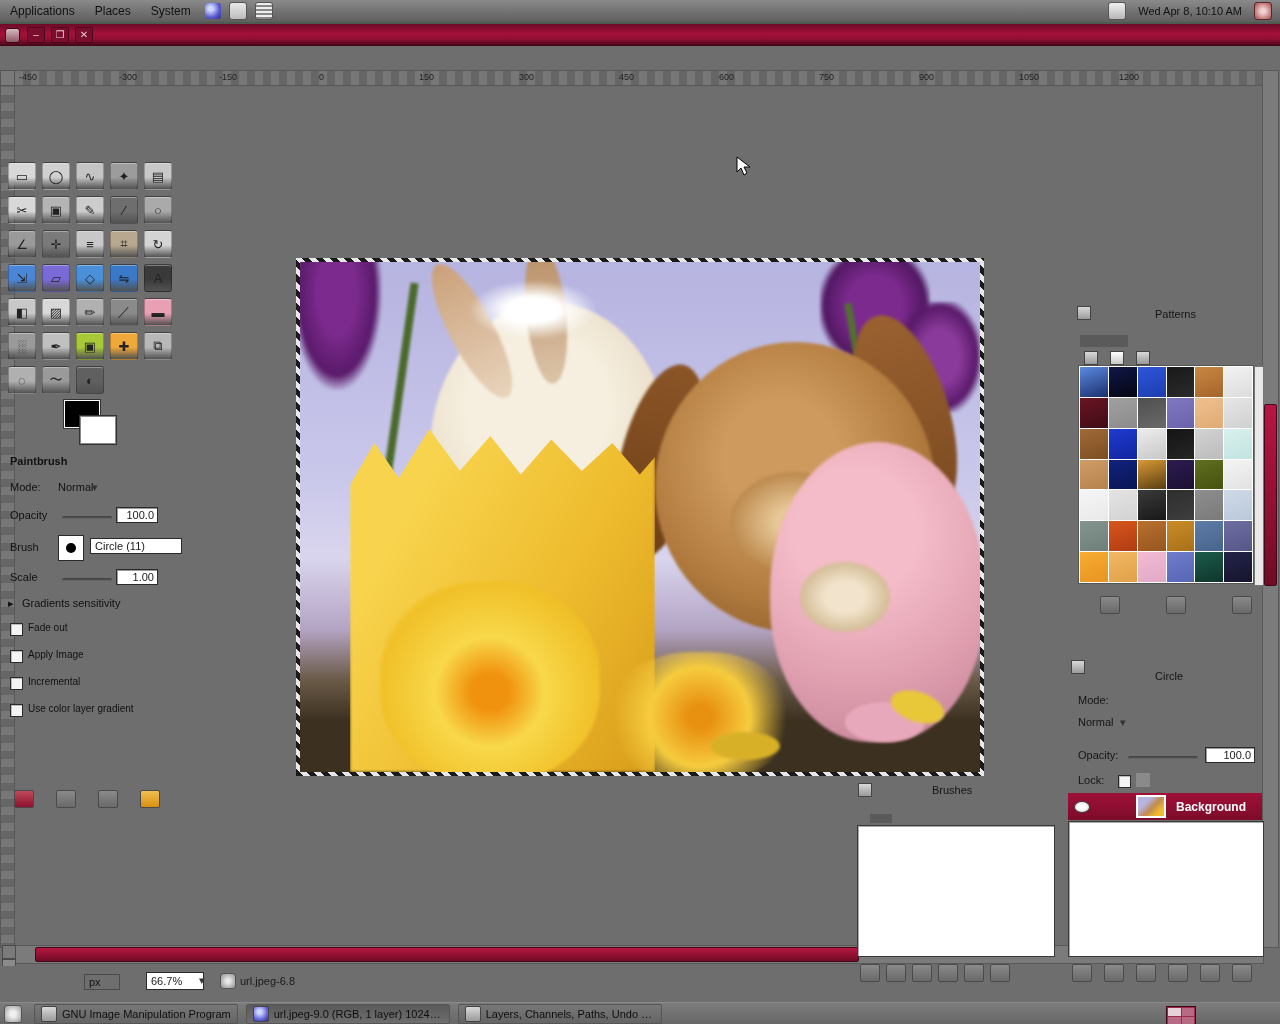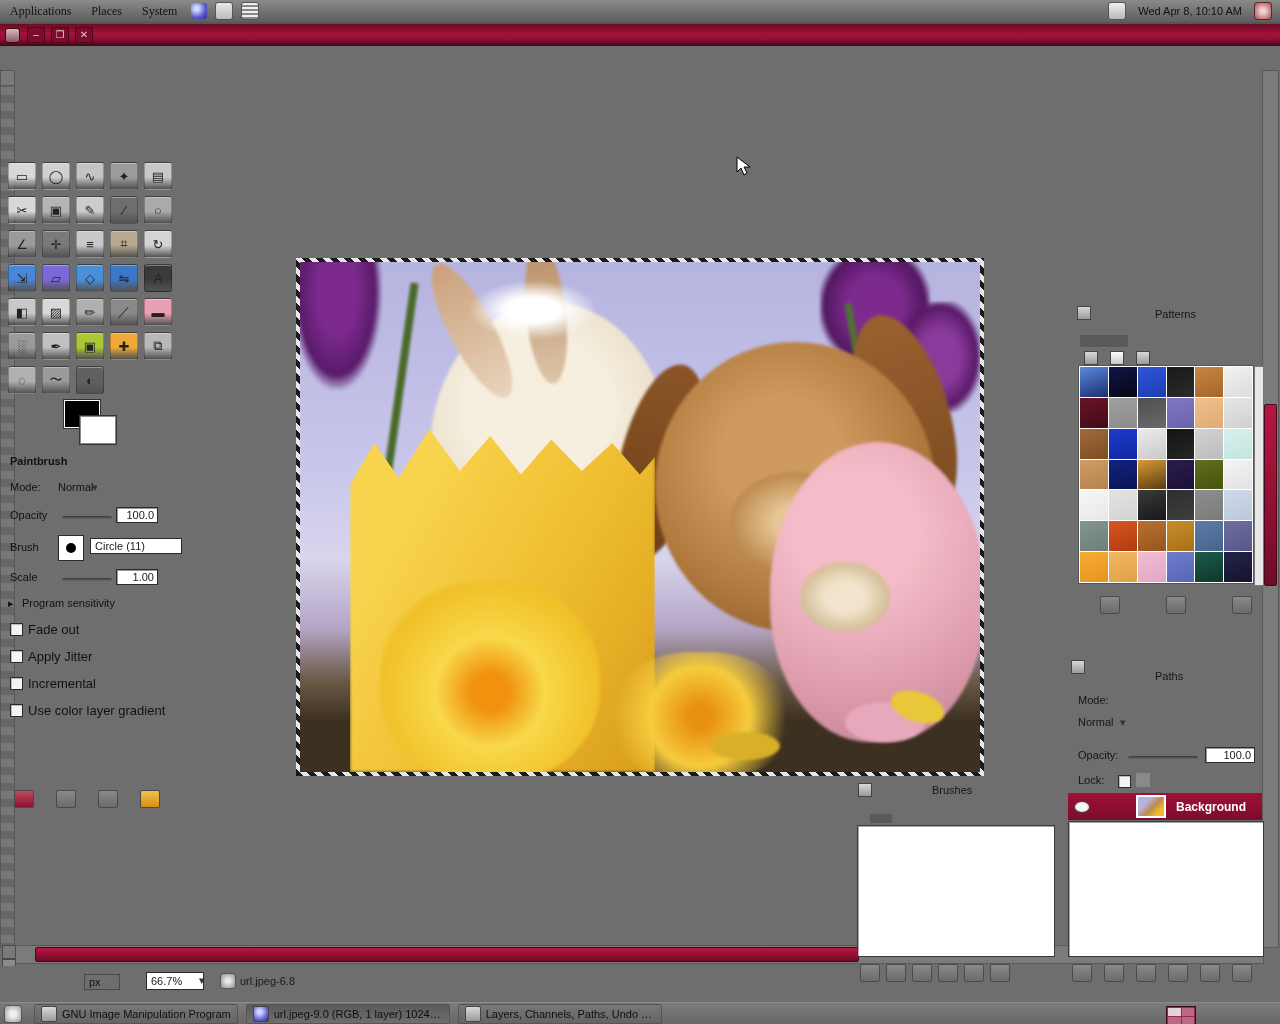--- a/index.html
+++ b/index.html
@@ -2,21 +2,21 @@
 <html><head>
 <meta charset="utf-8">
 <style>
   html,body{margin:0;padding:0;background:#4a4a4a;}
   #screen{position:relative;width:1280px;height:1024px;background:#6e6e6e;overflow:hidden;
           font-family:"Liberation Sans",sans-serif;font-size:12px;color:#1a1a1a;}
   .abs{position:absolute;}
   
   #top-panel{left:0;top:0;width:1280px;height:22px;background:linear-gradient(#8a8a8a,#6f6f6f 60%,#5f5f5f);
              border-bottom:2px solid #4e5a52;display:flex;align-items:center;}
-  .panel-menu{padding:0 10px;font-size:12px;color:#111;height:100%;display:flex;align-items:center;font-family:Liberation Serif, serif;}
+  .panel-menu{padding:0 10px;font-size:12px;color:#111;height:100%;display:flex;align-items:center;}
   .panel-ico{width:16px;height:16px;margin:0 4px;border-radius:3px;display:inline-block;}
   #panel-right{position:absolute;right:4px;top:0;height:22px;display:flex;align-items:center;color:#111;}
   
   #titlebar{left:0;top:24px;width:1280px;height:22px;
             background:linear-gradient(#6b0b28,#a61039 45%,#8e0f33 70%,#3f0617);
             color:#fff;display:flex;align-items:center;}
   #title-text{flex:1;text-align:center;font-weight:bold;font-size:13px;text-shadow:0 1px 1px #000;}
   .tb-btn{width:16px;height:14px;margin:0 3px;background:#7a0e2c;border:1px solid #4a081c;
           color:#e8c8d0;font-size:10px;line-height:13px;text-align:center;border-radius:2px;}
   
@@ -37,21 +37,21 @@
   #fgbg{left:58px;top:398px;width:60px;height:48px;}
   #fg-swatch{left:6px;top:2px;width:34px;height:26px;background:#000;border:1px solid #fff;outline:1px solid #333;}
   #bg-swatch{left:22px;top:18px;width:34px;height:26px;background:#fff;border:1px solid #888;outline:1px solid #333;}
   
   .opt-label{position:absolute;font-size:11px;color:#111;}
   .spin{position:absolute;background:#fff;border:1px solid #2a2a2a;box-shadow:inset 1px 1px 0 #999;
         font-size:11px;text-align:right;padding:1px 3px;}
   .slider-line{position:absolute;height:4px;background:linear-gradient(#3a3a3a,#777);border-radius:2px;}
   .combo{position:absolute;background:#fff;border:1px solid #2a2a2a;font-size:11px;padding:1px 4px;}
   .checkbox{position:absolute;width:11px;height:11px;background:#f4f4f4;border:1px solid #2a2a2a;box-shadow:inset 1px 1px 0 #bbb;}
-  .chk-label{position:absolute;font-size:13px;color:#111;}
+  .chk-label{position:absolute;font-size:10px;color:#111;}
   .mini-btn{position:absolute;width:18px;height:16px;background:linear-gradient(#8a8a8a,#6a6a6a);
             border:1px solid #4a4a4a;border-radius:2px;font-size:10px;color:#ddd;text-align:center;line-height:15px;}
   
   #canvas-frame{left:296px;top:258px;width:688px;height:518px;
      background:repeating-linear-gradient(45deg,#1a1a1a 0 5px,#e8e8e8 5px 10px);}
   #canvas{left:4px;top:4px;width:680px;height:510px;overflow:hidden;background:linear-gradient(#b6b4e0,#c9c7ea 42%,#d9d5ee 58%,#b4a4c4 72%,#6a5a48 82%,#3c3020 90%);}
   .art{position:absolute;filter:blur(1.5px);}
   
   .sb-trough{background:#7b7b7b;border:1px solid #595959;}
   .sb-thumb{position:absolute;background:linear-gradient(#b51642,#8e1031 60%,#6e0c26);border:1px solid #45081a;border-radius:2px;}
@@ -99,20 +99,34 @@
   </div>
 
   <div id="titlebar" class="abs">
     <span class="panel-ico" style="width:13px;height:13px;margin-left:5px;background:linear-gradient(#d8b8c0,#8a5a66);border:1px solid #3a0a14;"></span>
     <span class="tb-btn">–</span>
     <span class="tb-btn">❐</span>
     <span class="tb-btn">✕</span>
   </div>
 
 
+  <div id="ruler-h" class="abs ruler">
+      <span class="ruler-num" style="left: 4px;">-450</span>
+      <span class="ruler-num" style="left: 104px;">-300</span>
+      <span class="ruler-num" style="left: 204px;">-150</span>
+      <span class="ruler-num" style="left: 304px;">0</span>
+      <span class="ruler-num" style="left: 404px;">150</span>
+      <span class="ruler-num" style="left: 504px;">300</span>
+      <span class="ruler-num" style="left: 604px;">450</span>
+      <span class="ruler-num" style="left: 704px;">600</span>
+      <span class="ruler-num" style="left: 804px;">750</span>
+      <span class="ruler-num" style="left: 904px;">900</span>
+      <span class="ruler-num" style="left: 1004px;">1050</span>
+      <span class="ruler-num" style="left: 1104px;">1200</span>
+    </div>
   <div id="ruler-v" class="abs ruler"></div>
   <div class="abs" style="left:0;top:70px;width:13px;height:14px;background:#7a7a7a;border:1px solid #555;"></div>
 
   <div id="canvas-frame" class="abs">
     <div id="canvas" class="abs">
 
       <div class="art" style="left:-8px;top:-12px;width:90px;height:140px;background:radial-gradient(ellipse at 50% 30%,#7c2a8e 30%,#5a1a6a 60%,transparent 72%);"></div>
       <div class="art" style="left:96px;top:20px;width:8px;height:210px;background:#4a6a2a;transform:rotate(8deg);"></div>
       <div class="art" style="left:520px;top:-16px;width:110px;height:120px;background:radial-gradient(ellipse,#7c2a8e 35%,#521862 65%,transparent 75%);"></div>
       <div class="art" style="left:600px;top:40px;width:80px;height:110px;background:radial-gradient(ellipse,#8a3a9a 35%,#5a1a6a 65%,transparent 78%);"></div>
@@ -195,21 +209,21 @@
   <div class="abs" style="left:58px;top:535px;width:24px;height:24px;background:#fff;border:1px solid #2a2a2a;">
     <div class="abs" style="left:7px;top:7px;width:10px;height:10px;border-radius:50%;background:#000;"></div>
   </div>
   <div class="combo" style="left:90px;top:538px;width:82px;">Circle (11)</div>
 
   <span class="opt-label" style="left:10px;top:571px;">Scale</span>
   <div class="slider-line" style="left:62px;top:578px;width:50px;"></div>
   <div class="spin" style="left:116px;top:569px;width:34px;">1.00</div>
 
   <span class="opt-label" style="left:8px;top:597px;">▸</span>
-  <span class="opt-label" style="left:22px;top:597px;">Program sensitivity</span>
+  <span class="opt-label" style="left:22px;top:597px;">Gradients sensitivity</span>
 
   <div id="tool-checkboxes"></div>
   <div id="tool-options-footer"></div>
 
   <div class="abs sb-trough" style="left:1262px;top:70px;width:15px;height:876px;">
     <div class="sb-thumb" style="left:1px;top:333px;width:11px;height:180px;"></div>
   </div>
   <div class="abs sb-trough" style="left:14px;top:945px;width:1248px;height:17px;">
     <div class="sb-thumb" style="left:20px;top:1px;width:822px;height:13px;"></div>
   </div>
@@ -269,21 +283,21 @@
       <div class="pat-cell" style="background: linear-gradient(160deg, rgb(242, 184, 100), rgb(224, 160, 72));"></div>
       <div class="pat-cell" style="background: linear-gradient(160deg, rgb(242, 188, 212), rgb(224, 168, 196));"></div>
       <div class="pat-cell" style="background: linear-gradient(160deg, rgb(110, 126, 204), rgb(86, 102, 180));"></div>
       <div class="pat-cell" style="background: linear-gradient(160deg, rgb(28, 92, 74), rgb(14, 54, 42));"></div>
       <div class="pat-cell" style="background: linear-gradient(160deg, rgb(35, 35, 72), rgb(21, 21, 46));"></div>
     </div>
   <div class="abs" style="left:1254px;top:366px;width:8px;height:218px;background:#e8e8e8;border:1px solid #777;"></div>
   <div id="pattern-footer"></div>
 
   <div class="dock-tab-ico" style="left:1071px;top:660px;"></div>
-  <span class="dock-title" style="left:1155px;top:670px;">Paths</span>
+  <span class="dock-title" style="left:1155px;top:670px;">Circle</span>
   <span class="dock-title" style="left:1078px;top:694px;">Mode:</span>
   <span class="dock-title" style="left:1078px;top:716px;">Normal</span>
   <span class="dock-title" style="left:1120px;top:716px;color:#333;">▾</span>
   <span class="dock-title" style="left:1078px;top:749px;">Opacity:</span>
   <div class="slider-line" style="left:1128px;top:756px;width:70px;"></div>
   <div class="spin" style="left:1205px;top:747px;width:42px;">100.0</div>
   <span class="dock-title" style="left:1078px;top:774px;">Lock:</span>
   <div class="checkbox" style="left:1118px;top:775px;"></div>
   <div class="tiny-tab" style="left:1136px;top:773px;width:14px;height:14px;background:#8a8a8a;"></div>
 
@@ -320,21 +334,21 @@
     <div id="workspace-switcher">
       <span class="ws-cell active"></span>
       <span class="ws-cell"></span>
       <span class="ws-cell"></span>
       <span class="ws-cell"></span>
     </div>
   </div>
 <div class="checkbox" style="left: 10px; top: 623px;"></div>
     <span class="chk-label" style="left: 28px; top: 622px;">Fade out</span>
     <div class="checkbox" style="left: 10px; top: 650px;"></div>
-    <span class="chk-label" style="left: 28px; top: 649px;">Apply Jitter</span>
+    <span class="chk-label" style="left: 28px; top: 649px;">Apply Image</span>
     <div class="checkbox" style="left: 10px; top: 677px;"></div>
     <span class="chk-label" style="left: 28px; top: 676px;">Incremental</span>
     <div class="checkbox" style="left: 10px; top: 704px;"></div>
     <span class="chk-label" style="left: 28px; top: 703px;">Use color layer gradient</span>
     <div class="mini-btn" style="left: 14px; top: 790px; background: linear-gradient(rgb(192, 74, 90), rgb(142, 16, 49));"></div>
     <div class="mini-btn" style="left: 56px; top: 790px;"></div>
     <div class="mini-btn" style="left: 98px; top: 790px;"></div>
     <div class="mini-btn" style="left: 140px; top: 790px; background: linear-gradient(rgb(240, 192, 80), rgb(216, 144, 16));"></div>
     <div class="dock-tab-ico" style="left: 1084px; top: 351px;"></div>
     <div class="dock-tab-ico" style="left: 1110px; top: 351px; background: linear-gradient(rgb(255, 255, 255), rgb(200, 200, 200));"></div>

